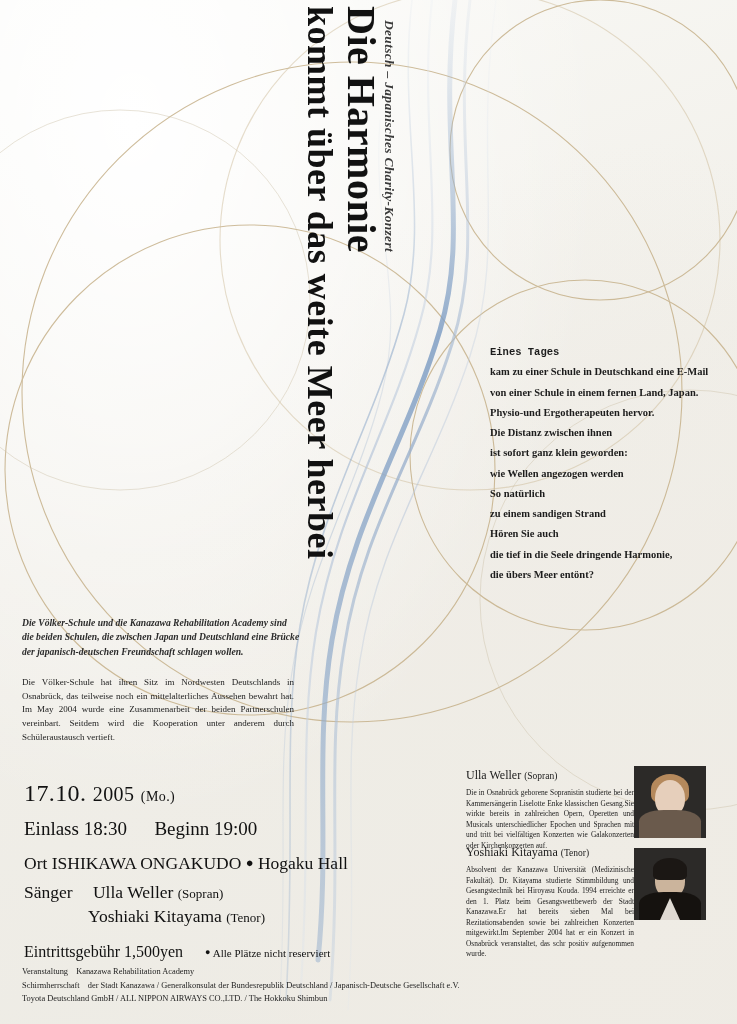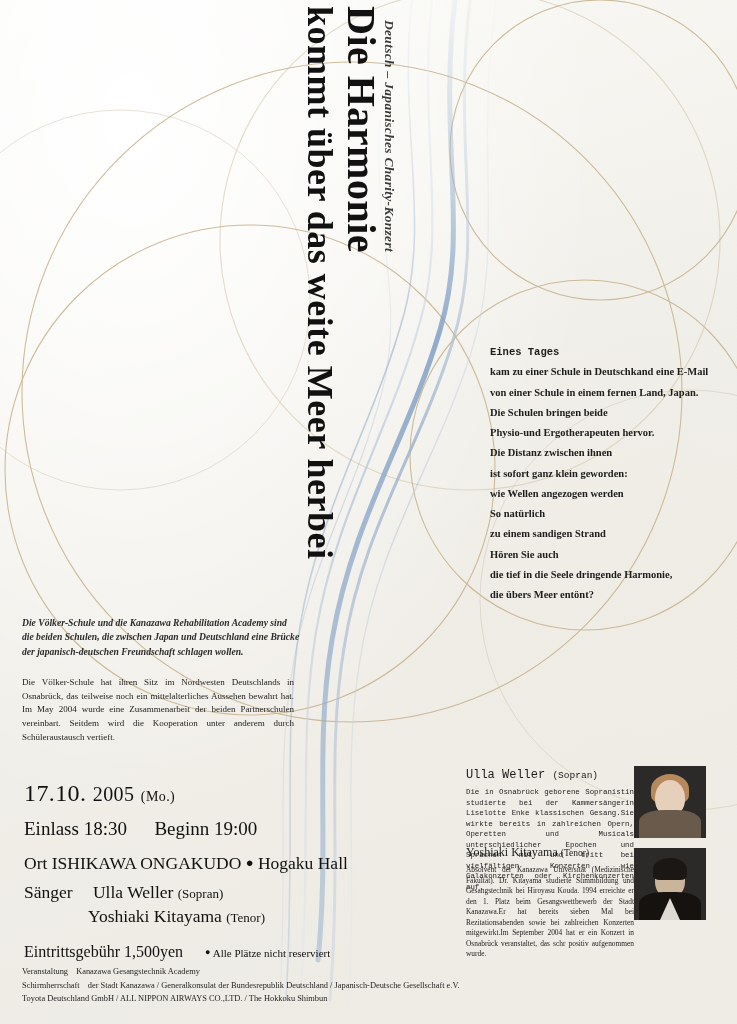--- a/index.html
+++ b/index.html
@@ -162,21 +162,21 @@
     text-align: center;
   }
   .fee-row .note .dot { font-size: 9px; vertical-align: 2px; }
 
   
   .bio {
     position: absolute;
     width: 168px;
     color: #1a1a1a;
   }
-  .bio-1 { left: 466px; top: 768px; font-family: Liberation Mono, monospace; }
+  .bio-1 { left: 466px; top: 768px; }
   .bio-2 { left: 466px; top: 845px; }
   .bio-name {
     font-size: 12px;
     margin-bottom: 5px;
     white-space: nowrap;
   }
   .bio-name .role { font-size: 9.5px; }
   .bio-text {
     font-size: 7.4px;
     line-height: 1.42;
@@ -291,21 +291,20 @@
   <div class="vertical-stack">
     <div class="vtext kicker">Deutsch – Japanisches Charity-Konzert</div>
     <div class="vtext main-title">Die Harmonie</div>
     <div class="vtext title-line2">kommt über das weite Meer herbei</div>
   </div>
 
   <div class="poem">
     <div class="first">Eines Tages</div>
     <div>kam zu einer Schule in Deutschkand eine E-Mail</div>
     <div>von einer Schule in einem fernen Land, Japan.</div>
-    <div>Die Schulen bringen beide</div>
     <div>Physio-und Ergotherapeuten hervor.</div>
     <div>Die Distanz zwischen ihnen</div>
     <div>ist sofort ganz klein geworden:</div>
     <div>wie Wellen angezogen werden</div>
     <div>So natürlich</div>
     <div>zu einem sandigen Strand</div>
     <div>Hören Sie auch</div>
     <div>die tief in die Seele dringende Harmonie,</div>
     <div>die übers Meer entönt?</div>
   </div>
@@ -374,21 +373,21 @@
   <div class="portrait p2">
     <div class="face ph-head"></div>
     <div class="face hair"></div>
     <div class="face ph-body"></div>
     <div class="face shirt"></div>
   </div>
 
   <div class="credits">
     <div>
       <span class="lbl">Veranstaltung</span>
-      <span>Kanazawa Gesangstechnik Academy</span>
+      <span>Kanazawa Rehabilitation Academy</span>
     </div>
     <div>
       <span class="lbl">Schirmherrschaft</span>
       <span>der Stadt Kanazawa / Generalkonsulat der Bundesrepublik Deutschland / Japanisch-Deutsche Gesellschaft e.V.</span>
     </div>
     <div>
       <span>Toyota Deutschland GmbH / ALL NIPPON AIRWAYS CO.,LTD. / The Hokkoku Shimbun</span>
     </div>
   </div>
 

